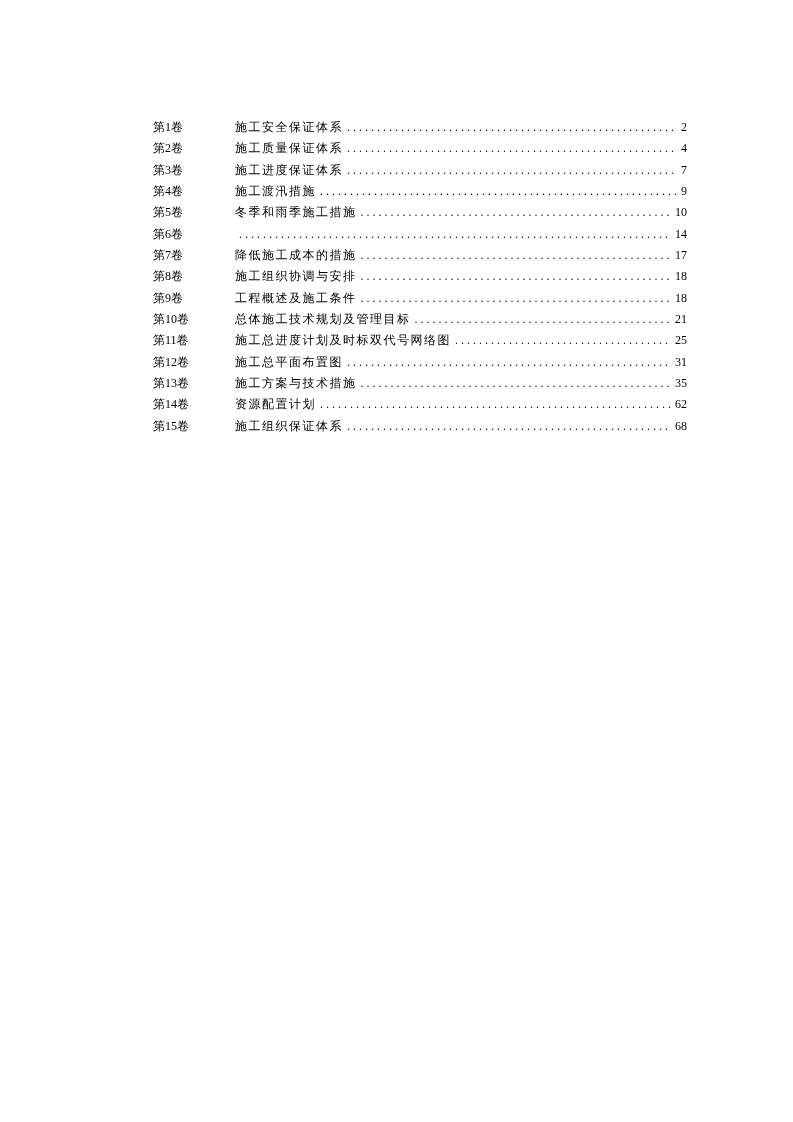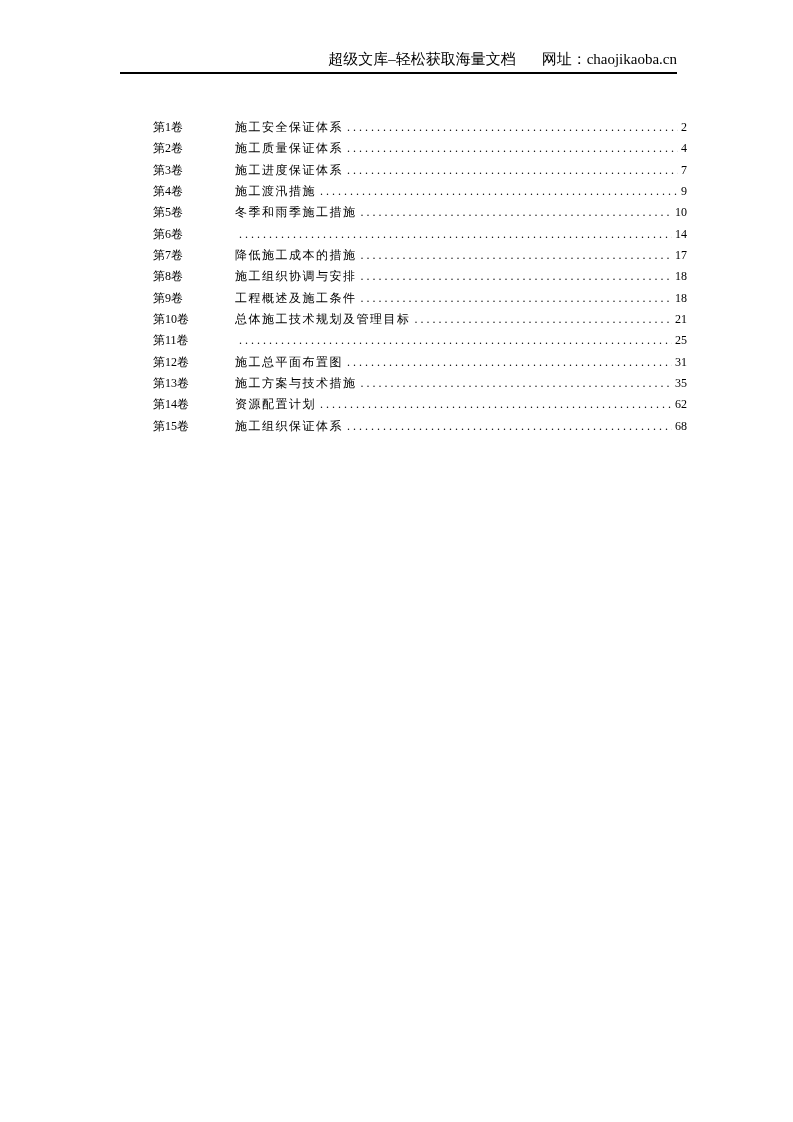--- a/index.html
+++ b/index.html
@@ -38,23 +38,20 @@
     flex: 1 1 auto; overflow: hidden; margin: 0 3px 0 4px;
     color: #111;
   }
   .pg { flex: none; text-align: right; }
 </style>
 </head>
 <body>
 
 <div class="page">
 
-  <div class="header">
-    <span>超级文库–轻松获取海量文档</span><span class="url-label">网址：</span><span>chaojikaoba.cn</span>
-  </div>
 
 
   <div class="toc">
 
     <div class="toc-row">
       <span class="vol">第1卷</span>
         <span class="tt">施工安全保证体系</span>
         <span class="leader">. . . . . . . . . . . . . . . . . . . . . . . . . . . . . . . . . . . . . . . . . . . . . . . . . . . . . . . . . . . . . . . . . . . . . . . . . . . . . . . . . . . . . . . . . . . . . . . . . . . . . . . . . . . . . . . . . . . . . . . . . . . . . . . . . . . . . . . . . . . . . . . . . . . . . . . . . . . . . . . . </span>
         <span class="pg">2</span>
     </div>
@@ -106,20 +103,21 @@
         <span class="pg">18</span>
     </div>
     <div class="toc-row">
       <span class="vol">第10卷</span>
         <span class="tt">总体施工技术规划及管理目标</span>
         <span class="leader">. . . . . . . . . . . . . . . . . . . . . . . . . . . . . . . . . . . . . . . . . . . . . . . . . . . . . . . . . . . . . . . . . . . . . . . . . . . . . . . . . . . . . . . . . . . . . . . . . . . . . . . . . . . . . . . . . . . . . . . . . . . . . . . . . . . . . . . . . . . . . . . . . . . . . . . . . . . . . . . . </span>
         <span class="pg">21</span>
     </div>
     <div class="toc-row">
       <span class="vol">第11卷</span>
+        <span class="tt">施工总进度计划及时标双代号网络图</span>
         <span class="leader">. . . . . . . . . . . . . . . . . . . . . . . . . . . . . . . . . . . . . . . . . . . . . . . . . . . . . . . . . . . . . . . . . . . . . . . . . . . . . . . . . . . . . . . . . . . . . . . . . . . . . . . . . . . . . . . . . . . . . . . . . . . . . . . . . . . . . . . . . . . . . . . . . . . . . . . . . . . . . . . . </span>
         <span class="pg">25</span>
     </div>
     <div class="toc-row">
       <span class="vol">第12卷</span>
         <span class="tt">施工总平面布置图</span>
         <span class="leader">. . . . . . . . . . . . . . . . . . . . . . . . . . . . . . . . . . . . . . . . . . . . . . . . . . . . . . . . . . . . . . . . . . . . . . . . . . . . . . . . . . . . . . . . . . . . . . . . . . . . . . . . . . . . . . . . . . . . . . . . . . . . . . . . . . . . . . . . . . . . . . . . . . . . . . . . . . . . . . . . </span>
         <span class="pg">31</span>
     </div>
     <div class="toc-row">

